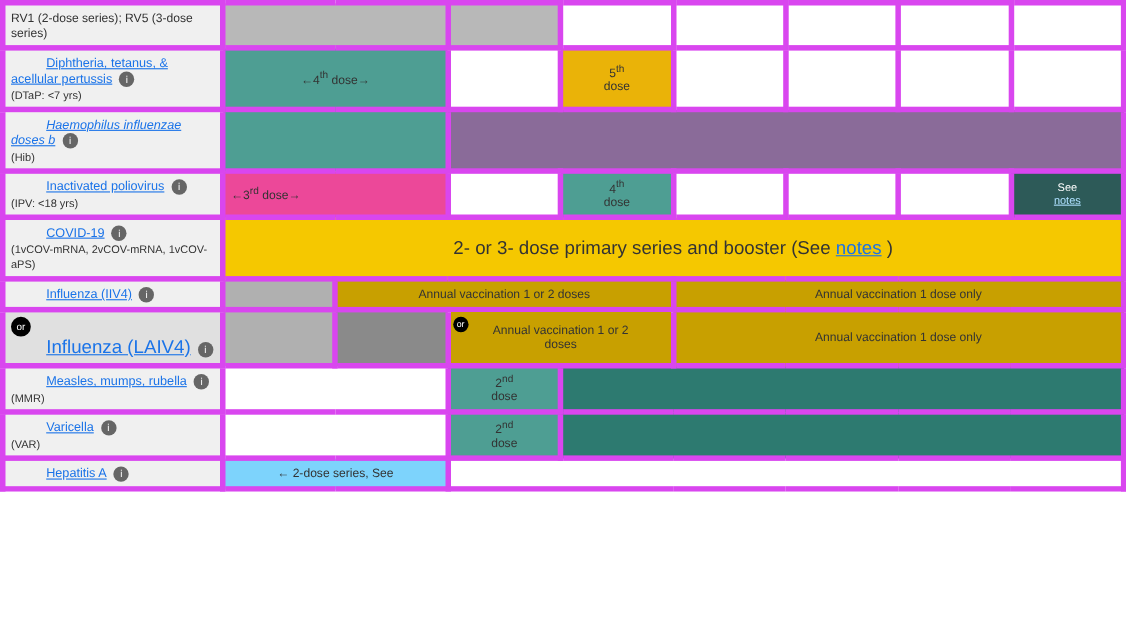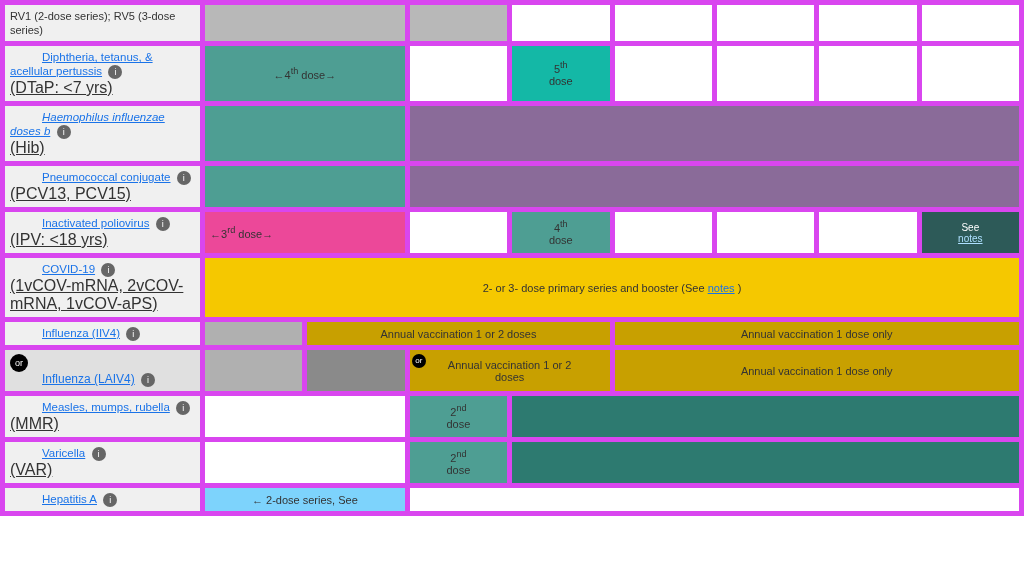--- a/index.html
+++ b/index.html
@@ -31,23 +31,22 @@
       min-width: 200px;
       vertical-align: middle;
     }
     .vaccine-name a {
       color: #1a73e8;
       text-decoration: underline;
       font-size: 11.5px;
       margin-left: 32px;
     }
     .vaccine-name .sub {
-      font-size: 16px;
+      font-size: 10px;
       color: #333;
-      text-decoration: underline;
     }
     .vaccine-name .info-icon {
       display: inline-block;
       width: 14px;
       height: 14px;
       background: #666;
       border-radius: 50%;
       color: #fff;
       font-size: 9px;
       text-align: center;
@@ -92,50 +91,40 @@
       <td class="vaccine-name">
         <a href="#" style="color:#1a73e8;text-decoration:underline;font-size:11.5px;">Diphtheria, tetanus, &amp; acellular pertussis</a>
         <span class="info-icon">i</span>
         <br>
         <span class="sub">(DTaP: &lt;7 yrs)</span>
       </td>
       <td colspan="2" style="background:#4e9e93;text-align:center;font-size:11px;color:#333;">
         <span>←4<sup>th</sup> dose→</span>
       </td>
       <td style="background:#fff;"></td>
-      <td style="background:#14b8a6;text-align:center;font-size:11px;color:#333;">
+      <td style="background:#eab308;text-align:center;font-size:11px;color:#333;">
         <span>5<sup>th</sup><br>dose</span>
       </td>
       <td style="background:#fff;"></td>
       <td style="background:#fff;"></td>
       <td style="background:#fff;"></td>
       <td style="background:#fff;"></td>
     </tr>
 
     <tr>
       <td class="vaccine-name">
         <a href="#" style="color:#1a73e8;text-decoration:underline;font-style:italic;font-size:11.5px;">Haemophilus influenzae doses b</a>
         <span class="info-icon">i</span>
         <br>
         <span class="sub">(Hib)</span>
       </td>
       <td colspan="2" style="background:#4e9e93;"></td>
       <td colspan="6" style="background:#8a6b99;"></td>
     </tr>
 
-    <tr>
-      <td class="vaccine-name">
-        <a href="#" style="color:#1a73e8;text-decoration:underline;font-size:11.5px;">Pneumococcal conjugate</a>
-        <span class="info-icon">i</span>
-        <br>
-        <span class="sub">(PCV13, PCV15)</span>
-      </td>
-      <td colspan="2" style="background:#4e9e93;"></td>
-      <td colspan="6" style="background:#8a6b99;"></td>
-    </tr>
 
     <tr>
       <td class="vaccine-name">
         <a href="#" style="color:#1a73e8;text-decoration:underline;font-size:11.5px;">Inactivated poliovirus</a>
         <span class="info-icon">i</span>
         <br>
         <span class="sub">(IPV: &lt;18 yrs)</span>
       </td>
       <td colspan="2" style="background:#ec4899;text-align:left;font-size:11px;color:#333;">
         <span>←3<sup>rd</sup> dose→</span>
@@ -153,21 +142,21 @@
       </td>
     </tr>
 
     <tr>
       <td class="vaccine-name">
         <a href="#" style="color:#1a73e8;text-decoration:underline;font-size:11.5px;">COVID-19</a>
         <span class="info-icon">i</span>
         <br>
         <span class="sub">(1vCOV-mRNA, 2vCOV-mRNA, 1vCOV-aPS)</span>
       </td>
-      <td colspan="8" style="background:#f5c800;text-align:center;font-size:11px;color:#333;">
+      <td colspan="8" style="background:#f5c800;text-align:center;font-size:17px;color:#333;">
         <span>2- or 3- dose primary series and booster (See </span>
         <a href="#" style="color:#1a73e8;text-decoration:underline;">notes</a>
         <span>)</span>
       </td>
     </tr>
 
     <tr style="border-bottom: 2px dashed #555;">
       <td class="vaccine-name">
         <a href="#" style="color:#1a73e8;text-decoration:underline;font-size:11.5px;">Influenza (IIV4)</a>
         <span class="info-icon">i</span>
@@ -178,21 +167,21 @@
       </td>
       <td colspan="4" style="background:#c8a000;text-align:center;font-size:11px;color:#333;">
         <span>Annual vaccination 1 dose only</span>
       </td>
     </tr>
 
     <tr>
       <td class="vaccine-name" style="background:#e0e0e0;">
         <span class="or-badge">or</span>
         <br>
-        <a href="#" style="color:#1a73e8;text-decoration:underline;font-size:12px;">Influenza (LAIV4)</a>
+        <a href="#" style="color:#1a73e8;text-decoration:underline;font-size:17px;">Influenza (LAIV4)</a>
         <span class="info-icon">i</span>
       </td>
       <td style="background:#b0b0b0;"></td>
       <td style="background:#8a8a8a;"></td>
       <td colspan="2" style="background:#c8a000;text-align:center;font-size:11px;color:#333;position:relative;">
         <span class="or-badge" style="position:absolute;top:4px;left:2px;font-size:8px;width:14px;height:14px;line-height:14px;">or</span>
         <span>Annual vaccination 1 or 2<br>doses</span>
       </td>
       <td colspan="4" style="background:#c8a000;text-align:center;font-size:11px;color:#333;">
         <span>Annual vaccination 1 dose only</span>

